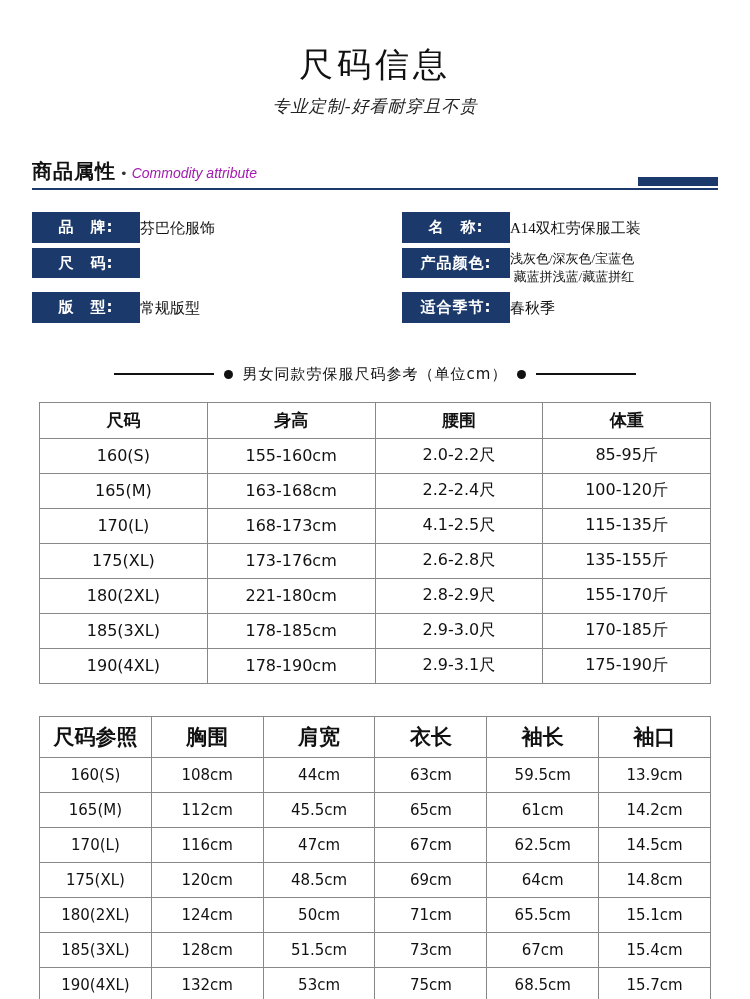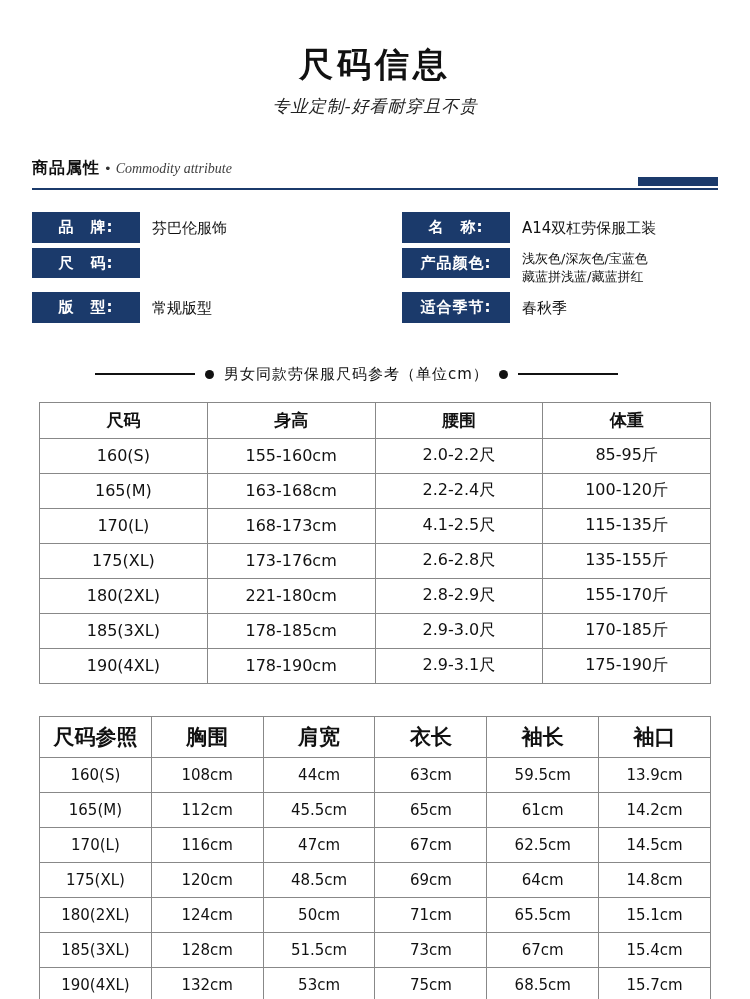--- a/index.html
+++ b/index.html
@@ -20,56 +20,56 @@
     height: 999px;
   }
 
   
   .header {
     text-align: center;
     padding-top: 44px;
   }
   .title {
     font-size: 34px;
-    font-weight: bold;
+    font-weight: normal;
     letter-spacing: 4px;
     color: #111111;
     line-height: 1.2;
   }
   .subtitle {
     font-size: 17px;
     color: #222222;
     margin-top: 10px;
     letter-spacing: 1px;
     font-style: italic;
   }
 
   
   .attr-head {
     margin: 40px 32px 0 32px;
     position: relative;
     height: 30px;
     border-bottom: 2px solid #1b3a6b;
   }
   .attr-head .cn {
-    font-size: 16px;
+    font-size: 20px;
     font-weight: bold;
     color: #111;
     letter-spacing: 1px;
   }
   .attr-head .dot {
     font-size: 13px;
     color: #333;
     padding: 0 4px;
   }
   .attr-head .en {
     font-size: 14px;
-    color: #404040;
+    color: #a21caf;
     font-style: italic;
-    font-family: Liberation Serif, serif;
+    font-family: Liberation Sans, sans-serif;
   }
   .attr-head .bar {
     position: absolute;
     right: 0;
     bottom: 2px;
     width: 80px;
     height: 9px;
     background: #1b3a6b;
   }
 
@@ -92,37 +92,37 @@
     padding: 6px 10px;
     min-width: 88px;
     text-align: center;
     letter-spacing: 1px;
     line-height: 1.25;
     white-space: pre;
   }
   .attr-val {
     font-size: 15px;
     color: #111;
-    padding-left: 12px;
     padding-top: 6px;
     line-height: 1.35;
+    font-family: Liberation Serif, serif;
   }
   .attr-val.small {
     font-size: 13px;
     padding-top: 2px;
     line-height: 1.45;
   }
 
   
   .divider {
     margin: 42px auto 0 auto;
     width: 560px;
     display: flex;
     align-items: center;
-    justify-content: flex-start;
+    justify-content: center;
   }
   .divider .line {
     height: 2px;
     background: #111;
     flex: 0 0 100px;
   }
   .divider .bullet {
     width: 9px;
     height: 9px;
     border-radius: 50%;
@@ -185,21 +185,21 @@
     <div class="attr-row">
       <div class="attr-key">名　称:</div>
       <div class="attr-val">A14双杠劳保服工装</div>
     </div>
 
     <div class="attr-row">
       <div class="attr-key">尺　码:</div>
     </div>
     <div class="attr-row">
       <div class="attr-key">产品颜色:</div>
-      <div class="attr-val small" style="white-space:pre-line;">浅灰色/深灰色/宝蓝色
+      <div class="attr-val small" style="white-space:pre-line;text-align:right;">浅灰色/深灰色/宝蓝色
 藏蓝拼浅蓝/藏蓝拼红</div>
     </div>
 
     <div class="attr-row">
       <div class="attr-key">版　型:</div>
       <div class="attr-val">常规版型</div>
     </div>
     <div class="attr-row">
       <div class="attr-key">适合季节:</div>
       <div class="attr-val">春秋季</div>

